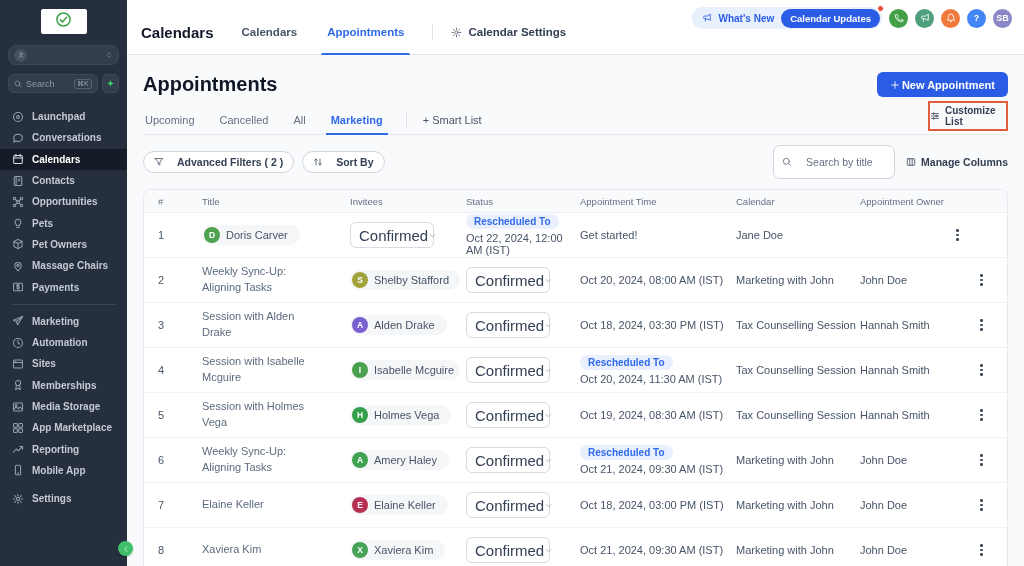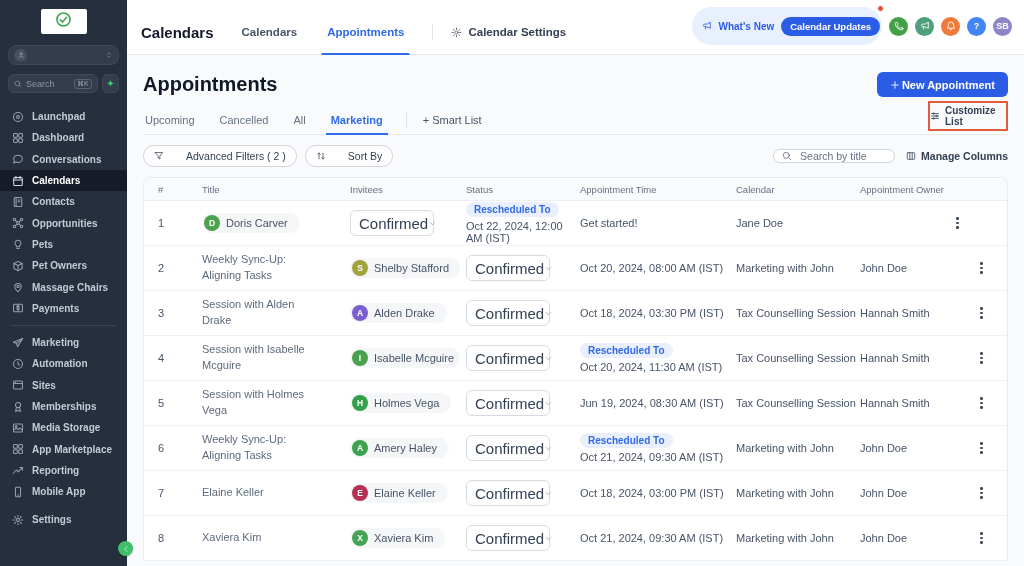--- a/index.html
+++ b/index.html
@@ -32,21 +32,21 @@
   .topbar { height:55px; background:#ffffff; border-bottom:1px solid #e7e9ee; position:relative; display:flex; align-items:center; padding:10px 14px 0 14px; flex-shrink:0; }
   .topbar-title { font-size:15px; font-weight:700; color:#111827; }
   .topbar-tabs { display:flex; align-items:stretch; margin-left:26px; height:45px; }
   .ttab { font-size:11.5px; font-weight:600; color:#475467; display:flex; align-items:center; padding:0 2px; margin-right:26px; position:relative; cursor:pointer; }
   .ttab.active { color:#2f6be8; }
   .ttab.active::after { content:""; position:absolute; left:-4px; right:-4px; bottom:0; height:2px; background:#2f6be8; border-radius:2px 2px 0 0; }
   .tb-divider { width:1px; height:16px; background:#e0e3e8; align-self:center; margin-right:18px; }
   .settings-tab { display:flex; align-items:center; gap:6px; font-size:11.5px; font-weight:600; color:#344054; cursor:pointer; }
   .settings-tab .gear { color:#667085; display:flex; }
   .topbar-right { position:absolute; top:7px; right:12px; display:flex; align-items:center; gap:7px; }
-  .whatsnew-pill { background:#e9f0fd; border-radius:999px; height:38px; display:flex; align-items:center; gap:7px; padding:0 2px 0 10px; position:relative; cursor:pointer; }
+  .whatsnew-pill { background:#e9f0fd; border-radius:999px; height:22px; display:flex; align-items:center; gap:7px; padding:0 2px 0 10px; position:relative; cursor:pointer; }
   .whatsnew-pill .wn-label { font-size:10px; font-weight:700; color:#2b5ce5; white-space:nowrap; }
   .wn-icon { color:#2b5ce5; display:flex; }
   .cal-updates { background:#2b5ce5; color:#ffffff; font-size:9.5px; font-weight:600; border-radius:999px; padding:4px 9px; white-space:nowrap; }
   .red-dot { position:absolute; top:-2px; right:-2px; width:7px; height:7px; border-radius:50%; background:#e8503c; border:1.5px solid #ffffff; }
   .circle-btn { width:19px; height:19px; border-radius:50%; color:#ffffff; display:flex; align-items:center; justify-content:center; font-size:9px; font-weight:700; cursor:pointer; position:relative; }
 
   .content { flex:1; background:#f9fafb; padding:0 16px; overflow:hidden; }
   .page-head { display:flex; justify-content:space-between; align-items:center; margin-top:17px; }
   .page-title { font-size:20px; font-weight:700; color:#101828; }
   .new-btn { background:#2b5ce5; color:#ffffff; border:none; border-radius:6px; height:25px; padding:0 13px; font-size:11px; font-weight:600; display:flex; align-items:center; gap:2px; cursor:pointer; font-family:inherit; }
@@ -54,23 +54,23 @@
   .tabs-row { display:flex; align-items:flex-end; margin-top:13px; border-bottom:1px solid #e7e9ee; height:25px; position:relative; }
   .ptab { font-size:11px; color:#667085; font-weight:500; padding:0 2px 8px; margin-right:21px; cursor:pointer; position:relative; }
   .ptab.active { color:#2f6be8; font-weight:600; }
   .ptab.active::after { content:""; position:absolute; left:-3px; right:-3px; bottom:-1px; height:2px; background:#2f6be8; }
   .pt-divider { width:1px; height:14px; background:#dde0e5; margin:0 16px 7px 0; }
   .smart-list { font-size:11px; color:#475467; font-weight:500; padding-bottom:8px; cursor:pointer; }
   .customize { position:absolute; right:0; top:-9px; width:80px; height:30px; border:2px solid #e05c3a; display:flex; align-items:center; justify-content:center; gap:5px; font-size:10px; font-weight:600; color:#344054; cursor:pointer; background:transparent; }
   .customize .cl-icon { color:#475467; display:flex; }
 
   .filter-row { display:flex; align-items:center; margin-top:10px; }
-  .pill { border:1px solid #d0d5dd; background:#ffffff; border-radius:999px; height:22px; display:flex; align-items:center; gap:22px; padding:0 10px; font-size:10.5px; color:#344054; font-weight:400; cursor:pointer; margin-right:8px; }
+  .pill { border:1px solid #d0d5dd; background:#ffffff; border-radius:999px; height:22px; display:flex; align-items:center; gap:13px; padding:0 10px; font-size:10.5px; color:#344054; font-weight:700; cursor:pointer; margin-right:8px; }
   .pill .p-icon { color:#475467; display:flex; }
-  .search-title { margin-left:auto; width:122px; height:14px; border:1px solid #d0d5dd; background:#ffffff; border-radius:7px; display:flex; align-items:center; gap:8px; padding:0 8px; color:#667085; }
+  .search-title { margin-left:auto; width:122px; height:34px; border:1px solid #d0d5dd; background:#ffffff; border-radius:7px; display:flex; align-items:center; gap:14px; padding:0 8px; color:#667085; }
   .search-title input { border:none; outline:none; width:90px; font-size:10.5px; color:#344054; font-family:inherit; background:transparent; }
   .search-title input::placeholder { color:#667085; }
   .manage-cols { display:flex; align-items:center; gap:5px; font-size:10.5px; font-weight:600; color:#344054; margin-left:11px; cursor:pointer; }
   .manage-cols .p-icon { color:#475467; display:flex; }
 
   
   .table-card { margin-top:10px; background:#ffffff; border:1px solid #e7e9ee; border-bottom:none; border-radius:8px 8px 0 0; overflow:hidden; }
   .tgrid { display:grid; grid-template-columns:44px 148px 116px 114px 156px 124px 102px 24px; padding:0 14px; align-items:center; }
   .thead { background:#f9fafb; height:23px; border-bottom:1px solid #eceef2; }
   .th { font-size:9.5px; color:#667085; font-weight:500; }
@@ -133,31 +133,20 @@
             <svg width="12" height="12" viewBox="0 0 14 14" fill="none" stroke="currentColor" stroke-width="1.2" stroke-linecap="round" stroke-linejoin="round">
               <circle cx="7" cy="7" r="5.2"></circle>
               <circle cx="7" cy="7" r="1.6"></circle>
             </svg>
           </span>
           <span class="nav-label">Launchpad</span>
         </div>
         <div class="nav-item">
           <span class="nav-icon">
             <svg width="12" height="12" viewBox="0 0 14 14" fill="none" stroke="currentColor" stroke-width="1.2" stroke-linecap="round" stroke-linejoin="round">
-              <rect x="1.8" y="1.8" width="4.4" height="4.4" rx="1"></rect>
-              <rect x="7.8" y="1.8" width="4.4" height="4.4" rx="1"></rect>
-              <rect x="1.8" y="7.8" width="4.4" height="4.4" rx="1"></rect>
-              <rect x="7.8" y="7.8" width="4.4" height="4.4" rx="1"></rect>
-            </svg>
-          </span>
-          <span class="nav-label">Dashboard</span>
-        </div>
-        <div class="nav-item">
-          <span class="nav-icon">
-            <svg width="12" height="12" viewBox="0 0 14 14" fill="none" stroke="currentColor" stroke-width="1.2" stroke-linecap="round" stroke-linejoin="round">
               <path d="M12 6.8c0 2.4-2.2 4.3-5 4.3-.8 0-1.6-.2-2.3-.5L2 11.6l.8-2.2C2.3 8.7 2 7.8 2 6.8 2 4.4 4.2 2.5 7 2.5s5 1.9 5 4.3z"></path>
             </svg>
           </span>
           <span class="nav-label">Conversations</span>
         </div>
         <div class="nav-item active">
           <span class="nav-icon">
             <svg width="12" height="12" viewBox="0 0 14 14" fill="none" stroke="currentColor" stroke-width="1.2" stroke-linecap="round" stroke-linejoin="round">
               <rect x="2" y="2.8" width="10" height="9.4" rx="1.2"></rect>
               <path d="M2 5.8h10M4.6 1.4v2.6M9.4 1.4v2.6"></path>
@@ -581,21 +570,21 @@
                 <div class="status-select">
                   <span>Confirmed</span>
                   <span class="chev">
                     <svg width="9" height="9" viewBox="0 0 14 14" fill="none" stroke="currentColor" stroke-width="1.2" stroke-linecap="round" stroke-linejoin="round">
                       <path d="M3.5 5.5L7 9l3.5-3.5"></path>
                     </svg>
                   </span>
                 </div>
               </div>
               <div>
-                <div class="time-text">Jun 19, 2024, 08:30 AM (IST)</div>
+                <div class="time-text">Oct 19, 2024, 08:30 AM (IST)</div>
               </div>
               <div>Tax Counselling Session</div>
               <div>Hannah Smith</div>
               <div class="kebab">
                 <i></i>
                 <i></i>
                 <i></i>
               </div>
             </div>
             <div class="tgrid trow">

